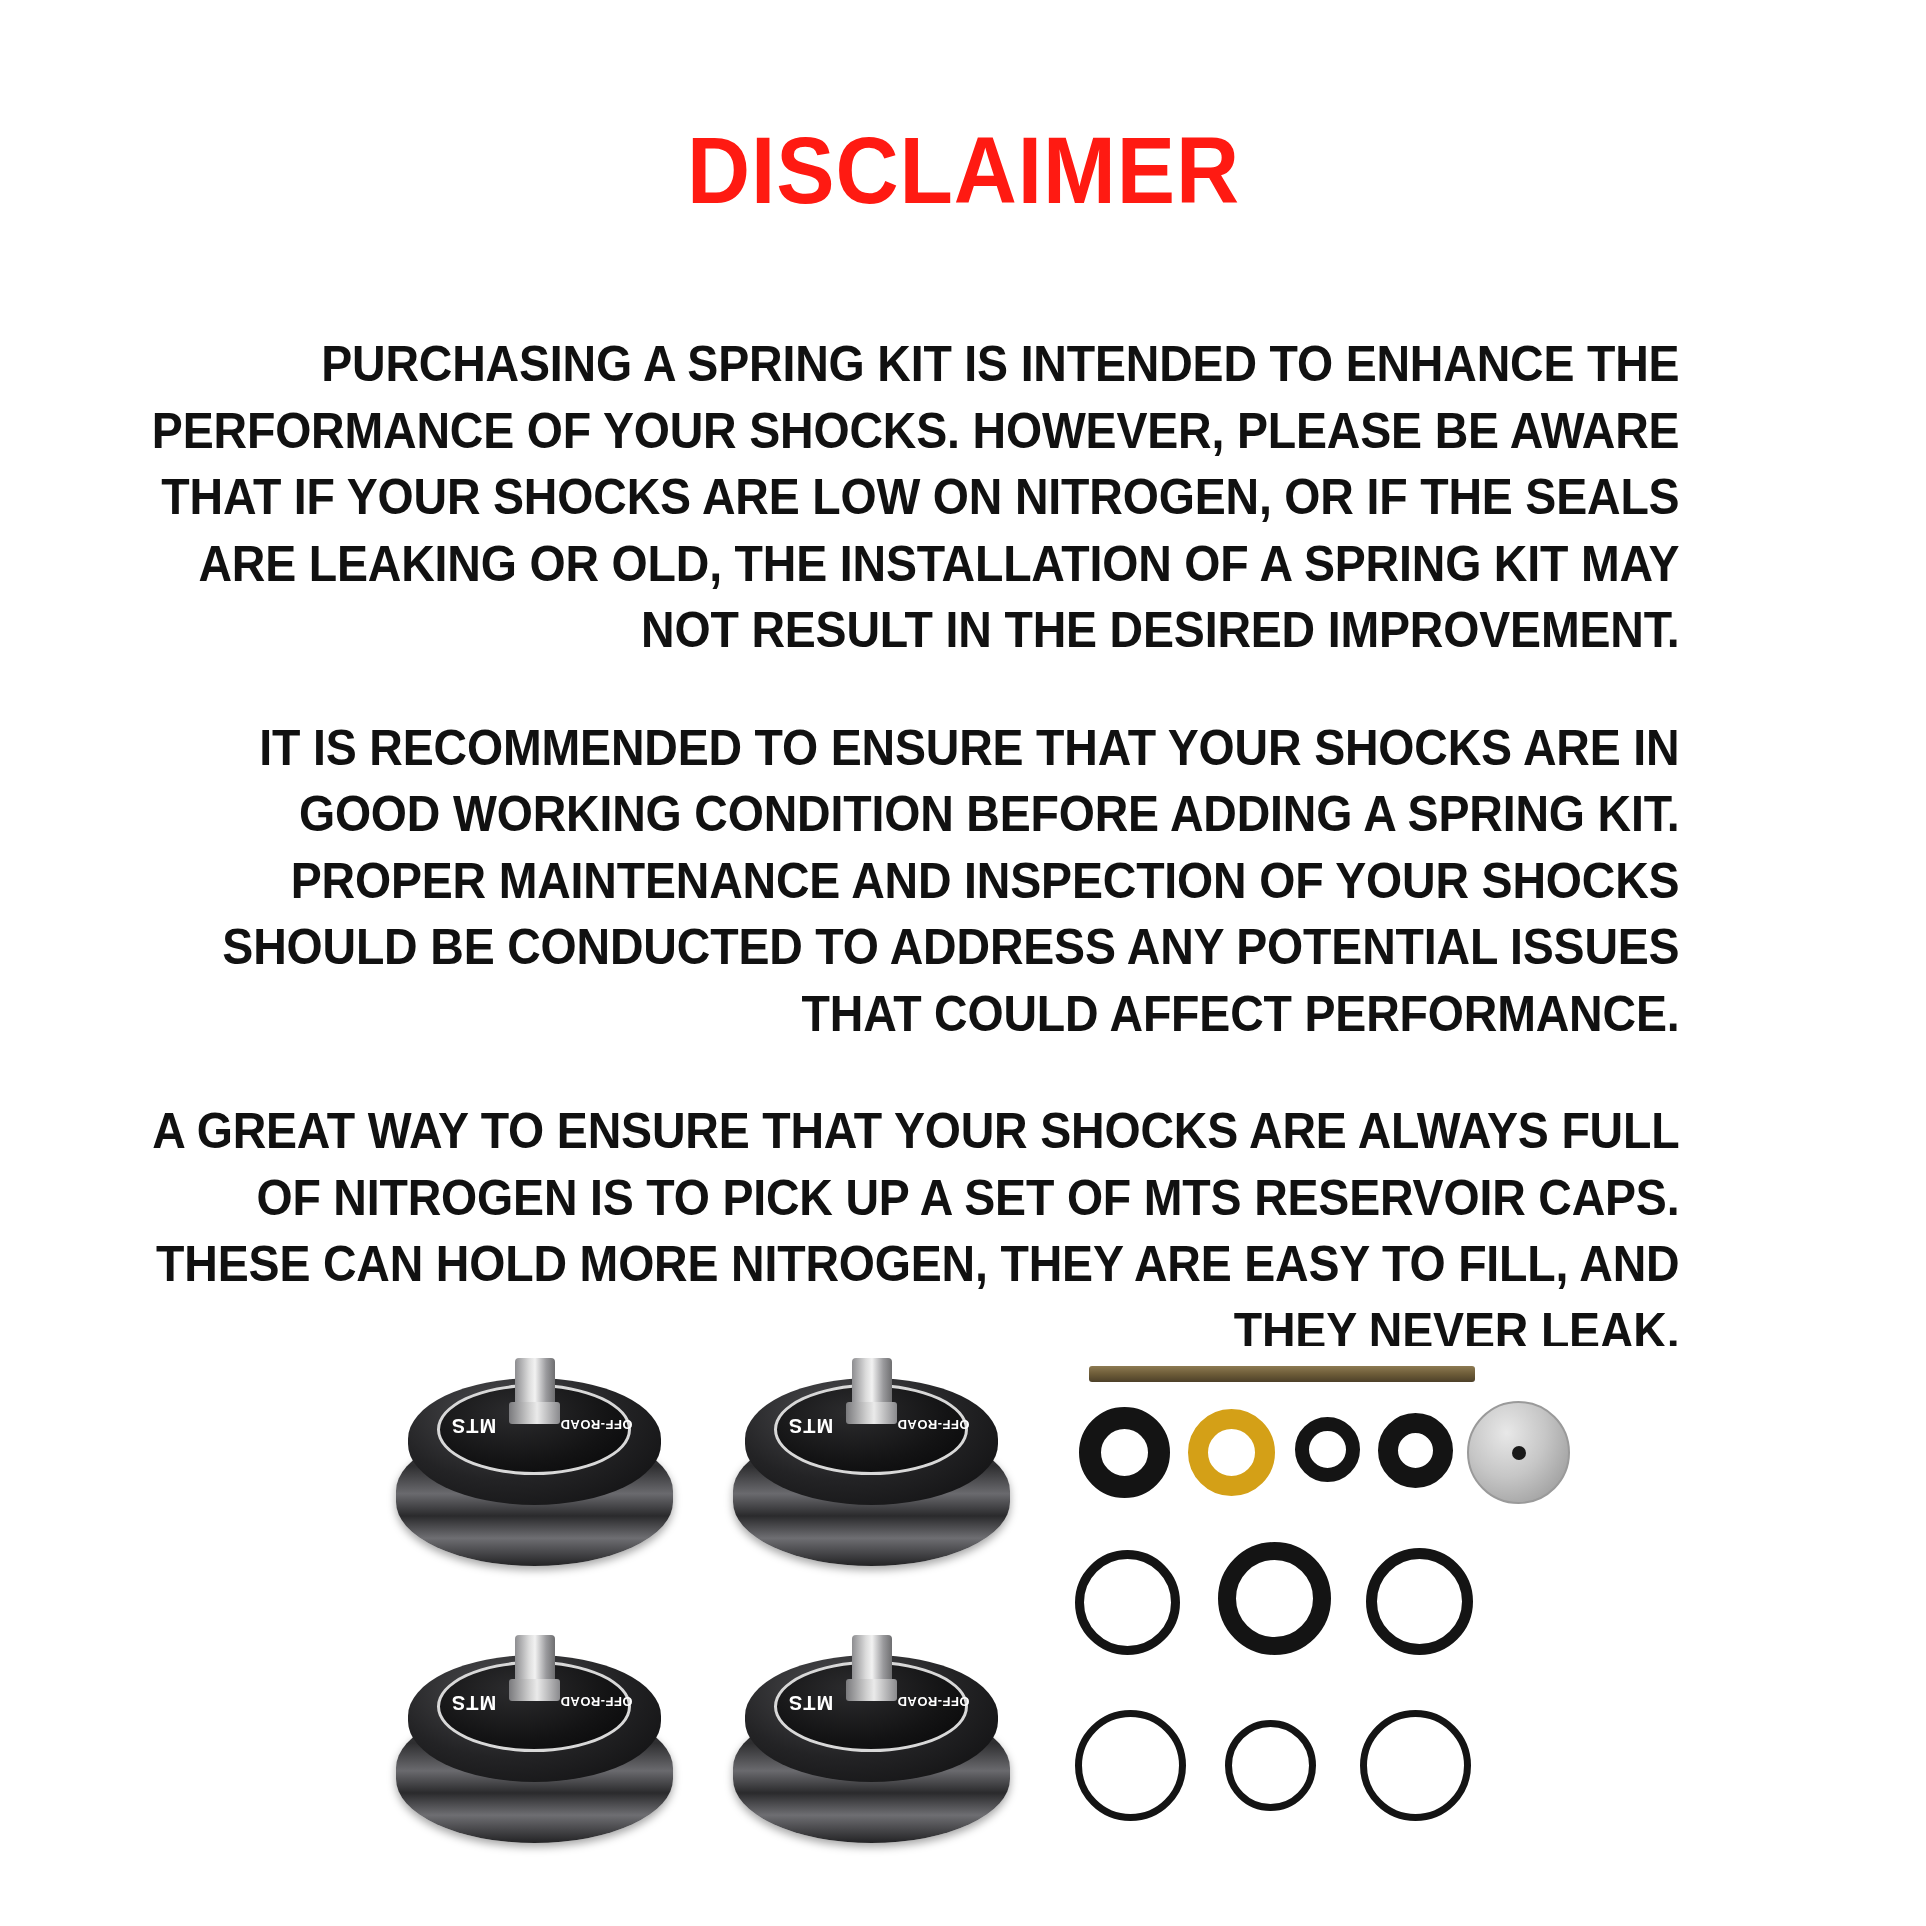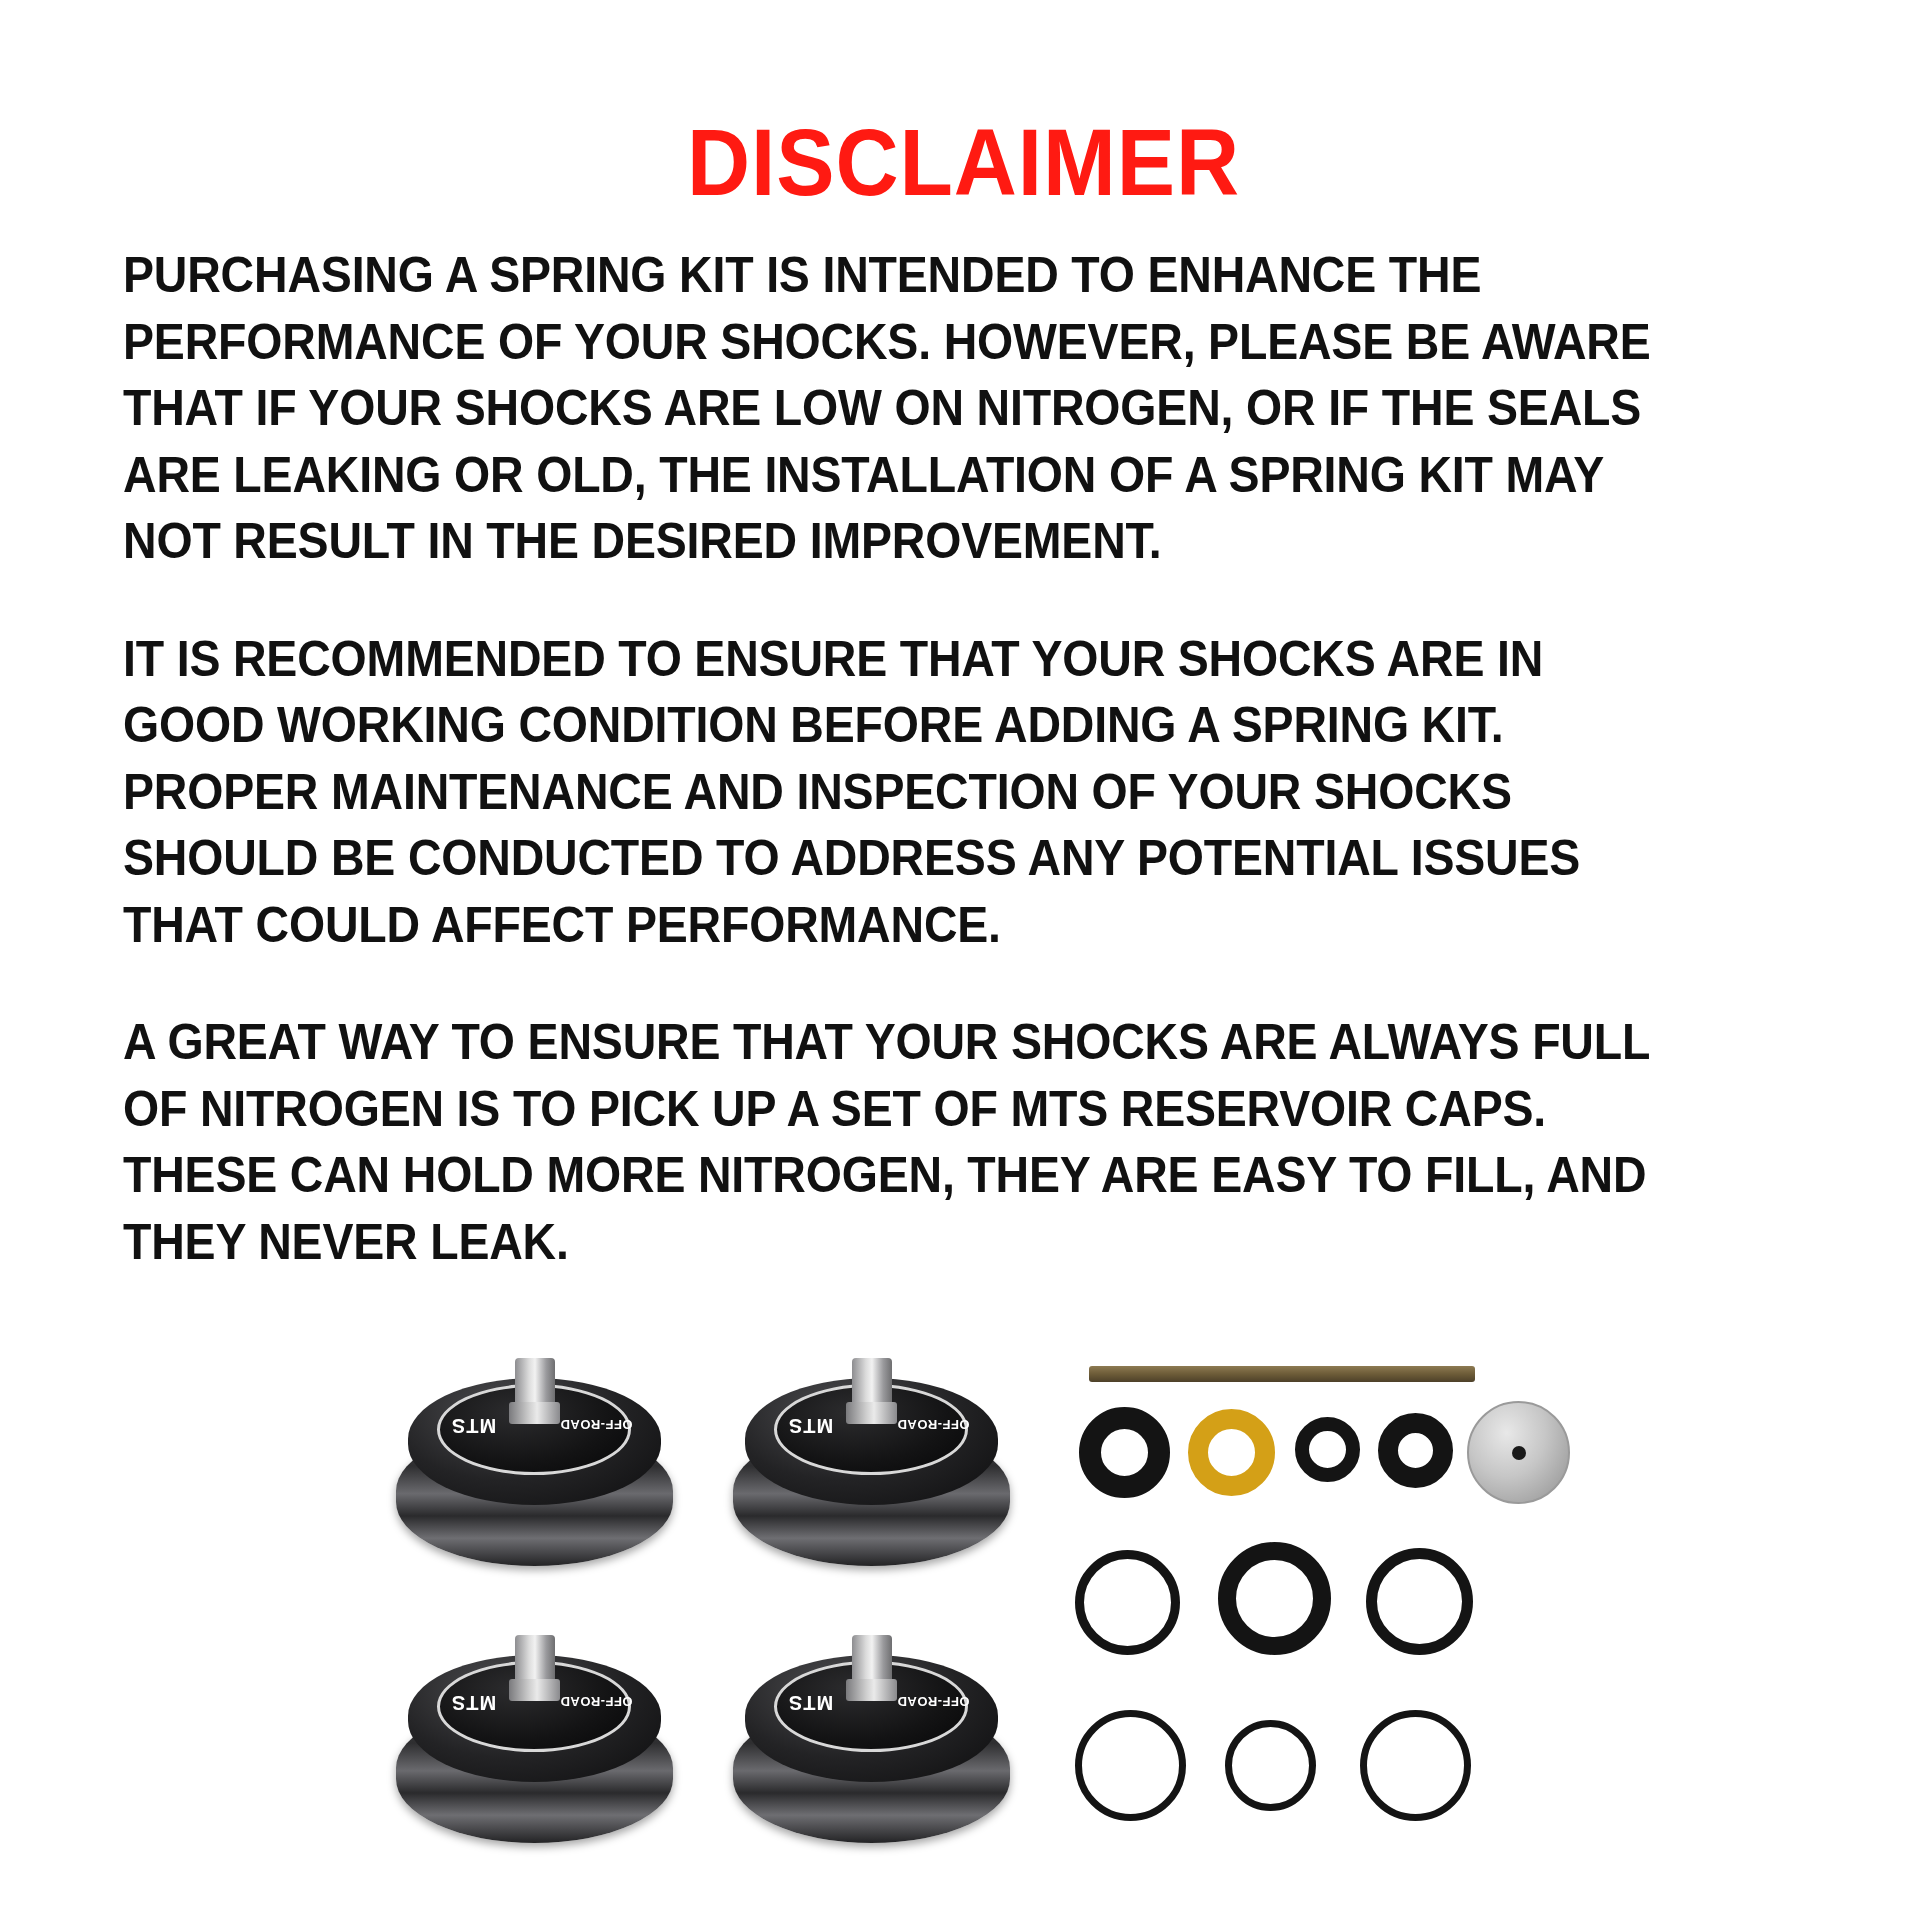--- a/index.html
+++ b/index.html
@@ -13,37 +13,38 @@
     font-family: "Liberation Sans", sans-serif;
     color: #111111;
     overflow: hidden;
   }
   .page {
     position: relative;
     width: 1927px;
     height: 1927px;
     background: #ffffff;
     box-sizing: border-box;
-    padding: 4px;
+    padding: 12px;
   }
   .title {
     text-align: center;
     font-family: "Liberation Sans", sans-serif;
     font-weight: bold;
     font-size: 95px;
     letter-spacing: 1px;
     color: #ff1a12;
     margin: 0;
     padding-top: 111px;
     line-height: 1;
     transform: scaleX(0.92);
   }
   .body-wrap {
     padding: 0 119px;
-    margin-top: 32px;
+    margin-top: 113px;
+    text-align: right;
   }
   .para {
     font-family: "Liberation Sans", sans-serif;
     font-weight: bold;
     font-size: 50px;
     line-height: 1.33;
     letter-spacing: -0.2px;
     color: #111111;
     margin: 0 0 51px 0;
     transform: scaleX(0.93);

